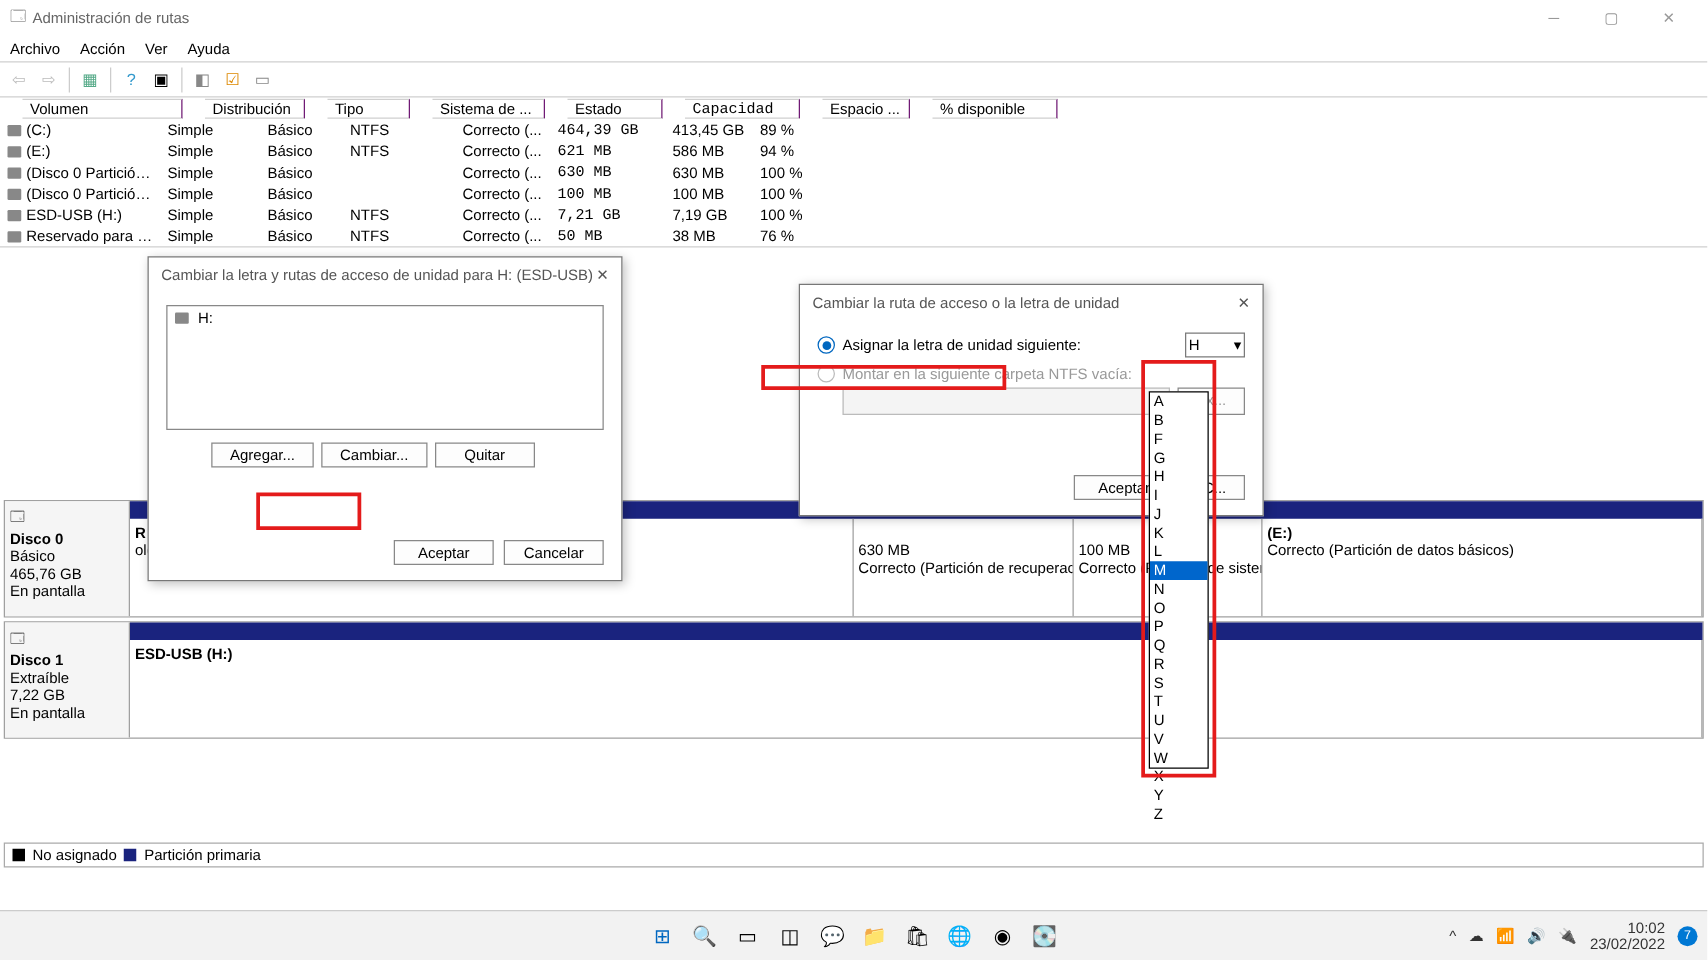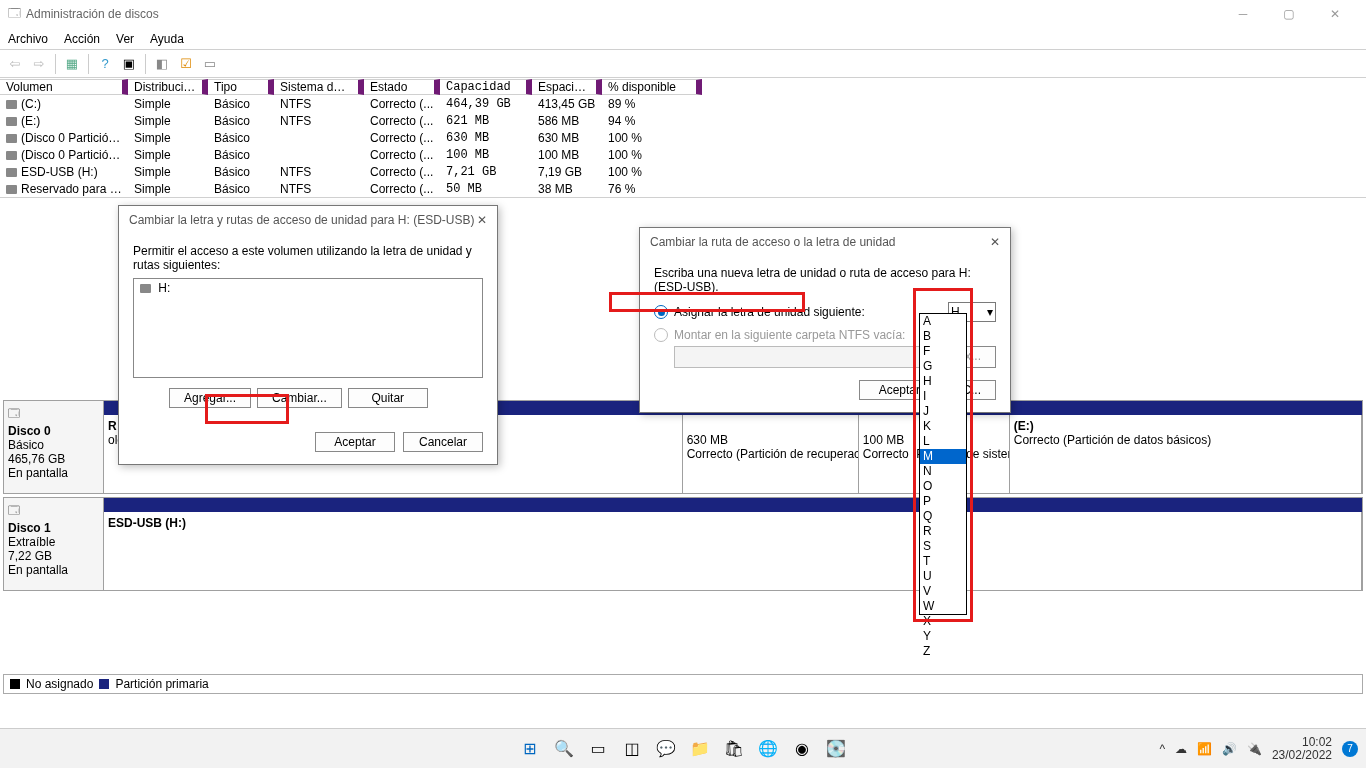--- a/index.html
+++ b/index.html
@@ -12,21 +12,21 @@
 
 .menubar { height:22px; display:flex; align-items:center; border-bottom:1px solid #d0d0d0; }
 .menubar span { padding:0 8px; }
 
 .toolbar { height:28px; display:flex; align-items:center; padding:0 4px; border-bottom:1px solid #d0d0d0; gap:2px; }
 .toolbar .tb { width:22px; height:22px; display:flex; align-items:center; justify-content:center; font-size:13px; }
 .toolbar .sep { width:1px; height:20px; background:#ccc; margin:0 3px; }
 
 .vol-table { border-bottom:1px solid #d0d0d0; }
 .vol-table .hdr, .vol-table .row { display:flex; height:17px; align-items:center; }
-.vol-table .hdr div { border-right:6px solid #701a75; border-bottom:1px solid #d0d0d0; border-top:1px solid #d0d0d0; padding:0 6px; overflow:hidden; white-space:nowrap; text-overflow:ellipsis; }
+.vol-table .hdr div { border-right:1px solid #701a75; border-bottom:1px solid #d0d0d0; border-top:1px solid #d0d0d0; padding:0 6px; overflow:hidden; white-space:nowrap; text-overflow:ellipsis;margin-left:18px; }
 .vol-table .row div { padding:0 6px; overflow:hidden; white-space:nowrap; text-overflow:ellipsis; }
 .c0 { width:128px; } .c1 { width:80px; } .c2 { width:66px; } .c3 { width:90px; }
 .c4 { width:76px; } .c5 { width:92px;font-family:Liberation Mono, monospace; } .c6 { width:70px; } .c7 { width:100px; }
 .drv-ico { display:inline-block; width:11px; height:9px; background:#888; border-radius:1px; margin-right:4px; vertical-align:middle; }
 
 .disks { position:absolute; left:3px; right:3px; top:400px; }
 .disk-row { display:flex; margin-bottom:3px; border:1px solid #a0a0a0; height:94px; }
 .disk-info { width:100px; border-right:1px solid #a0a0a0; padding:4px; background:#f5f5f5; }
 .disk-info .dname { font-weight:bold; }
 .disk-parts { flex:1; display:flex; flex-direction:column; }
@@ -56,21 +56,21 @@
 .dd-list { position:absolute; left:919px; top:313px; width:48px; border:1px solid #000; background:#fff; max-height:302px; }
 .dd-list div { padding:0 3px; line-height:15px; font-size:12px; }
 .dd-list .sel { background:#0066cc; color:#fff; }
 .dd-select { border:1px solid #7a7a7a; width:48px; height:20px; font-size:12px; padding:0 2px; display:flex; align-items:center; justify-content:space-between; }
 </style>
 </head>
 <body>
 
 <div class="titlebar">
   <span style="margin-right:5px">🗔</span>
-  <span class="title">Administración de discos</span>
+  <span class="title">Administración de rutas</span>
   <div class="win-btns">
     <div>─</div>
     <div>▢</div>
     <div>✕</div>
   </div>
 </div>
 
 <div class="menubar">
   <span>Archivo</span>
   <span>Acción</span>
@@ -226,21 +226,20 @@
   <span class="leg-sq" style="background:#1a237e"></span>
   <span>Partición primaria</span>
 </div>
 
 <div class="dialog" style="left:118px; top:205px; width:380px; height:260px;">
   <div class="dlg-title">
     <span class="dt">Cambiar la letra y rutas de acceso de unidad para H: (ESD-USB)</span>
     <span>✕</span>
   </div>
   <div class="dlg-body">
-    <div style="margin-bottom:6px">Permitir el acceso a este volumen utilizando la letra de unidad y rutas siguientes:</div>
     <div class="listbox">
       <span class="drv-ico"></span>
       <span>H:</span>
     </div>
     <div style="margin-top:10px; display:flex; gap:6px;padding-left:36px;">
       <div class="btn">Agregar...</div>
       <div class="btn">Cambiar...</div>
       <div class="btn">Quitar</div>
     </div>
     <div style="position:absolute; right:14px; bottom:12px; display:flex; gap:8px;">
@@ -251,21 +250,20 @@
 </div>
 
 <div class="red-box" style="left:205px; top:394px; width:84px; height:30px;"></div>
 
 <div class="dialog" style="left:639px; top:227px; width:372px; height:186px;">
   <div class="dlg-title">
     <span class="dt">Cambiar la ruta de acceso o la letra de unidad</span>
     <span>✕</span>
   </div>
   <div class="dlg-body">
-    <div style="margin-bottom:8px">Escriba una nueva letra de unidad o ruta de acceso para H: (ESD-USB).</div>
     <div style="display:flex; align-items:center; margin-bottom:6px;">
       <span style="width:14px;height:14px;border:1px solid #0067c0;border-radius:50%;display:inline-flex;align-items:center;justify-content:center;margin-right:6px;">
           <span style="width:7px;height:7px;background:#0067c0;border-radius:50%"></span>
         </span>
       <span>Asignar la letra de unidad siguiente:</span>
       <div style="margin-left:auto" class="dd-select">
         <span>H</span>
           <span>▾</span>
       </div>
     </div>

